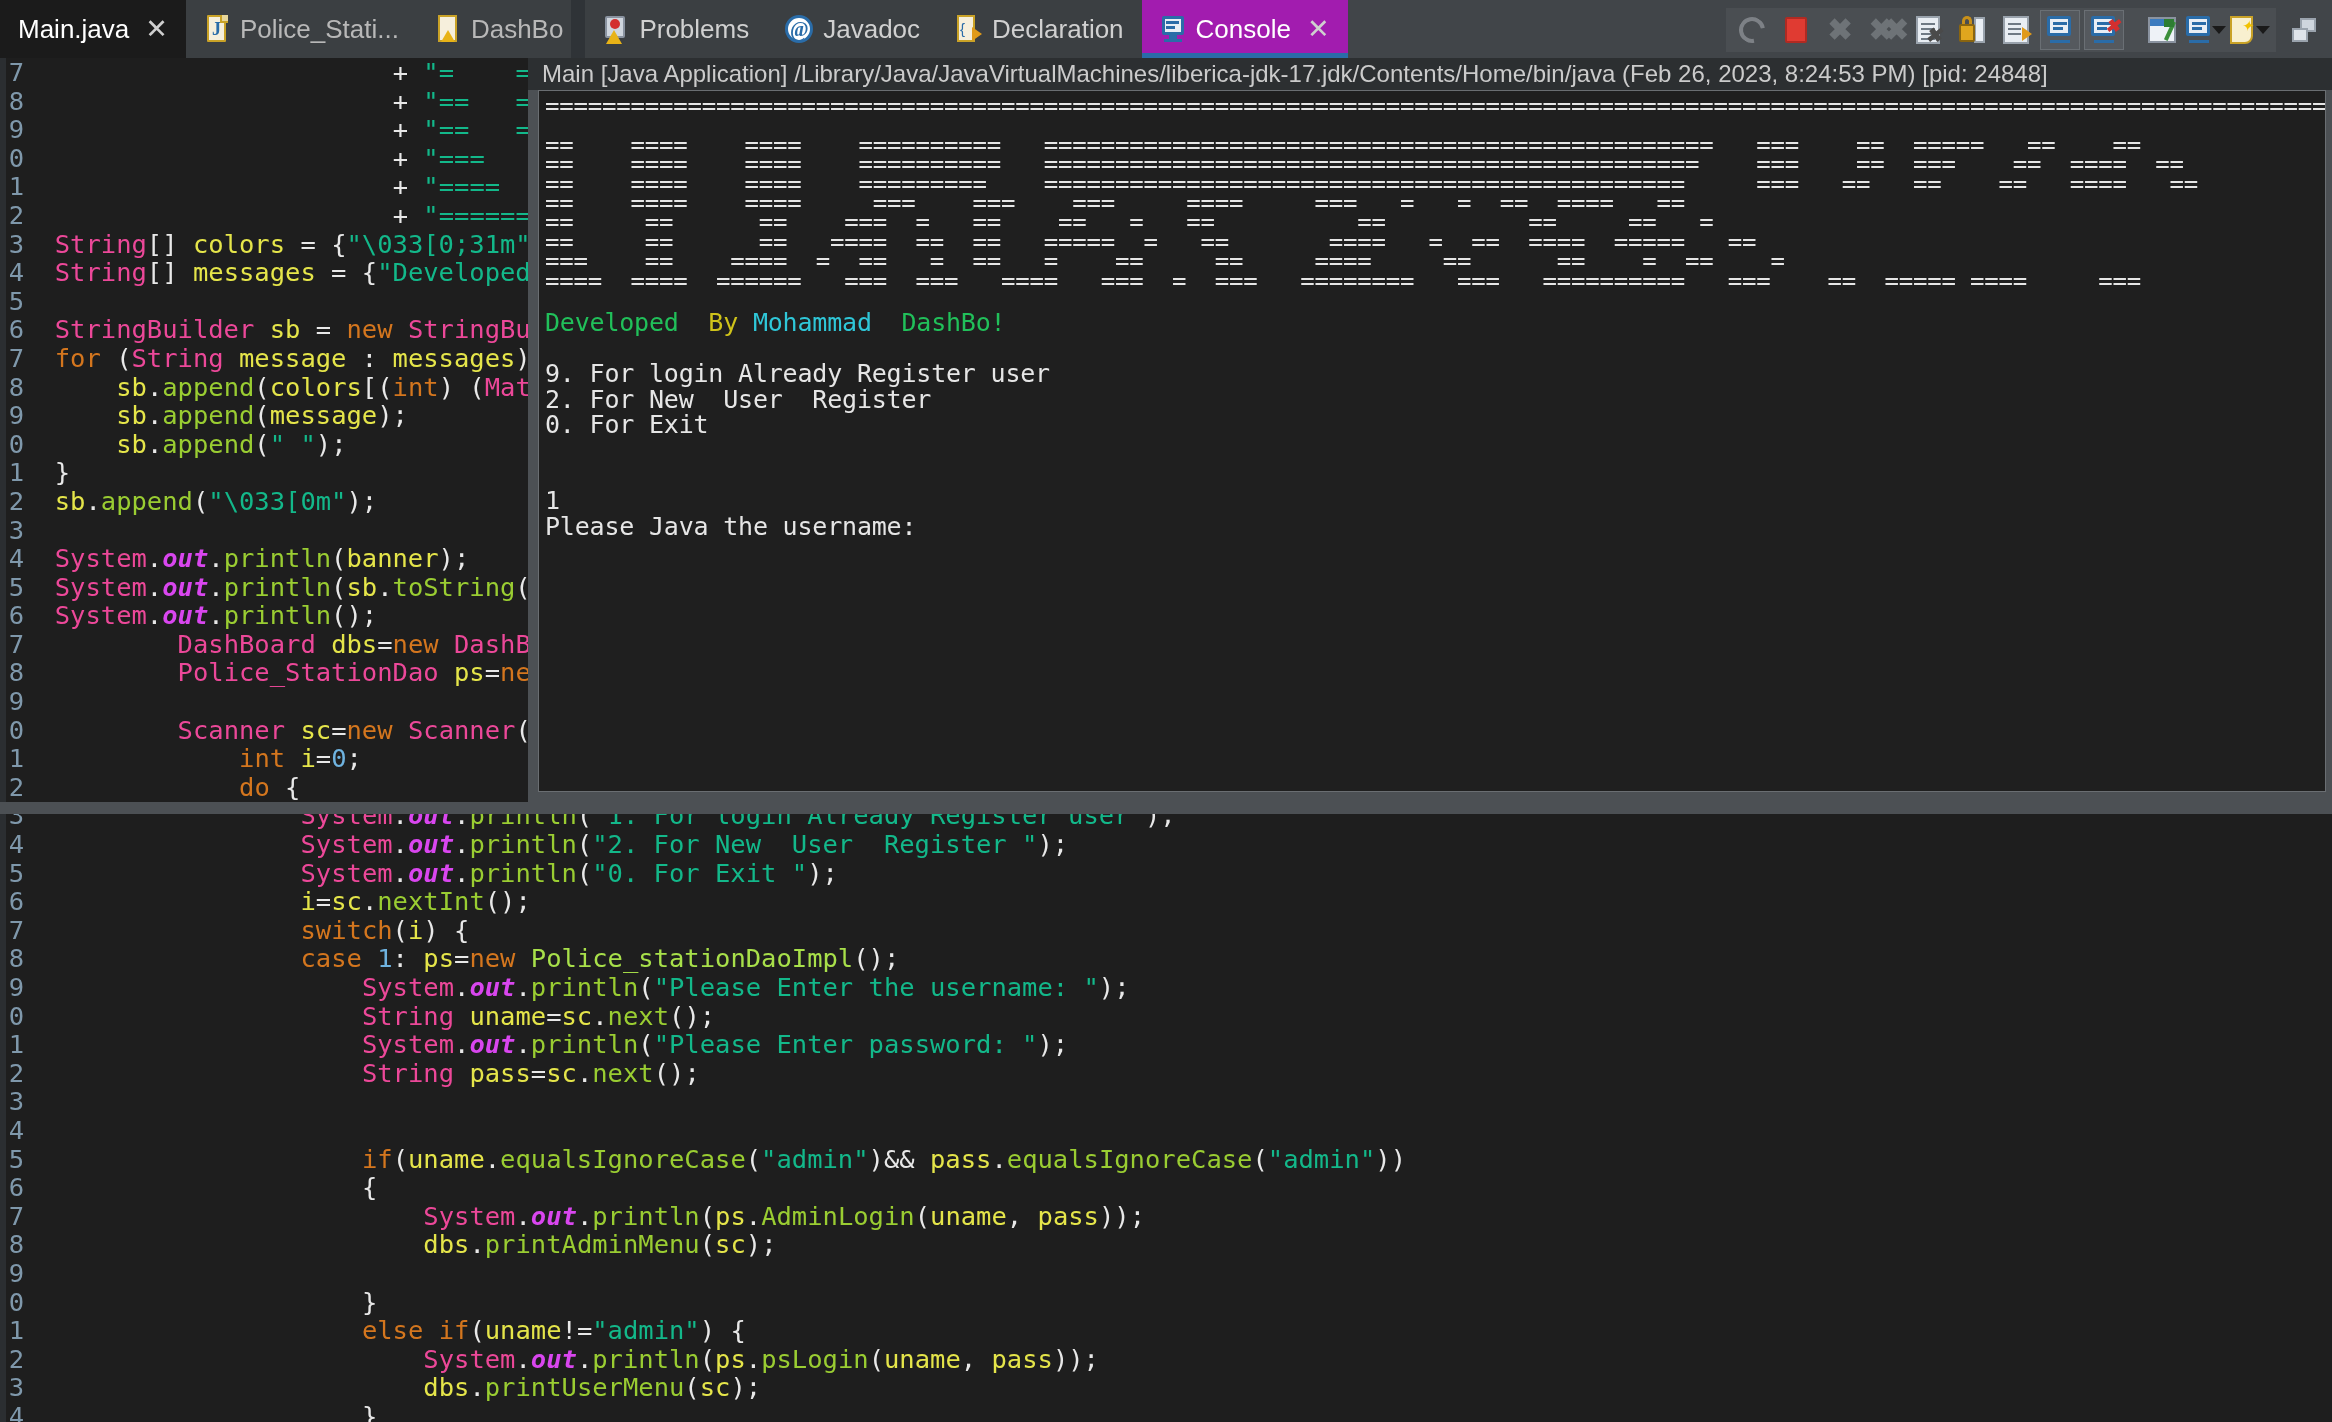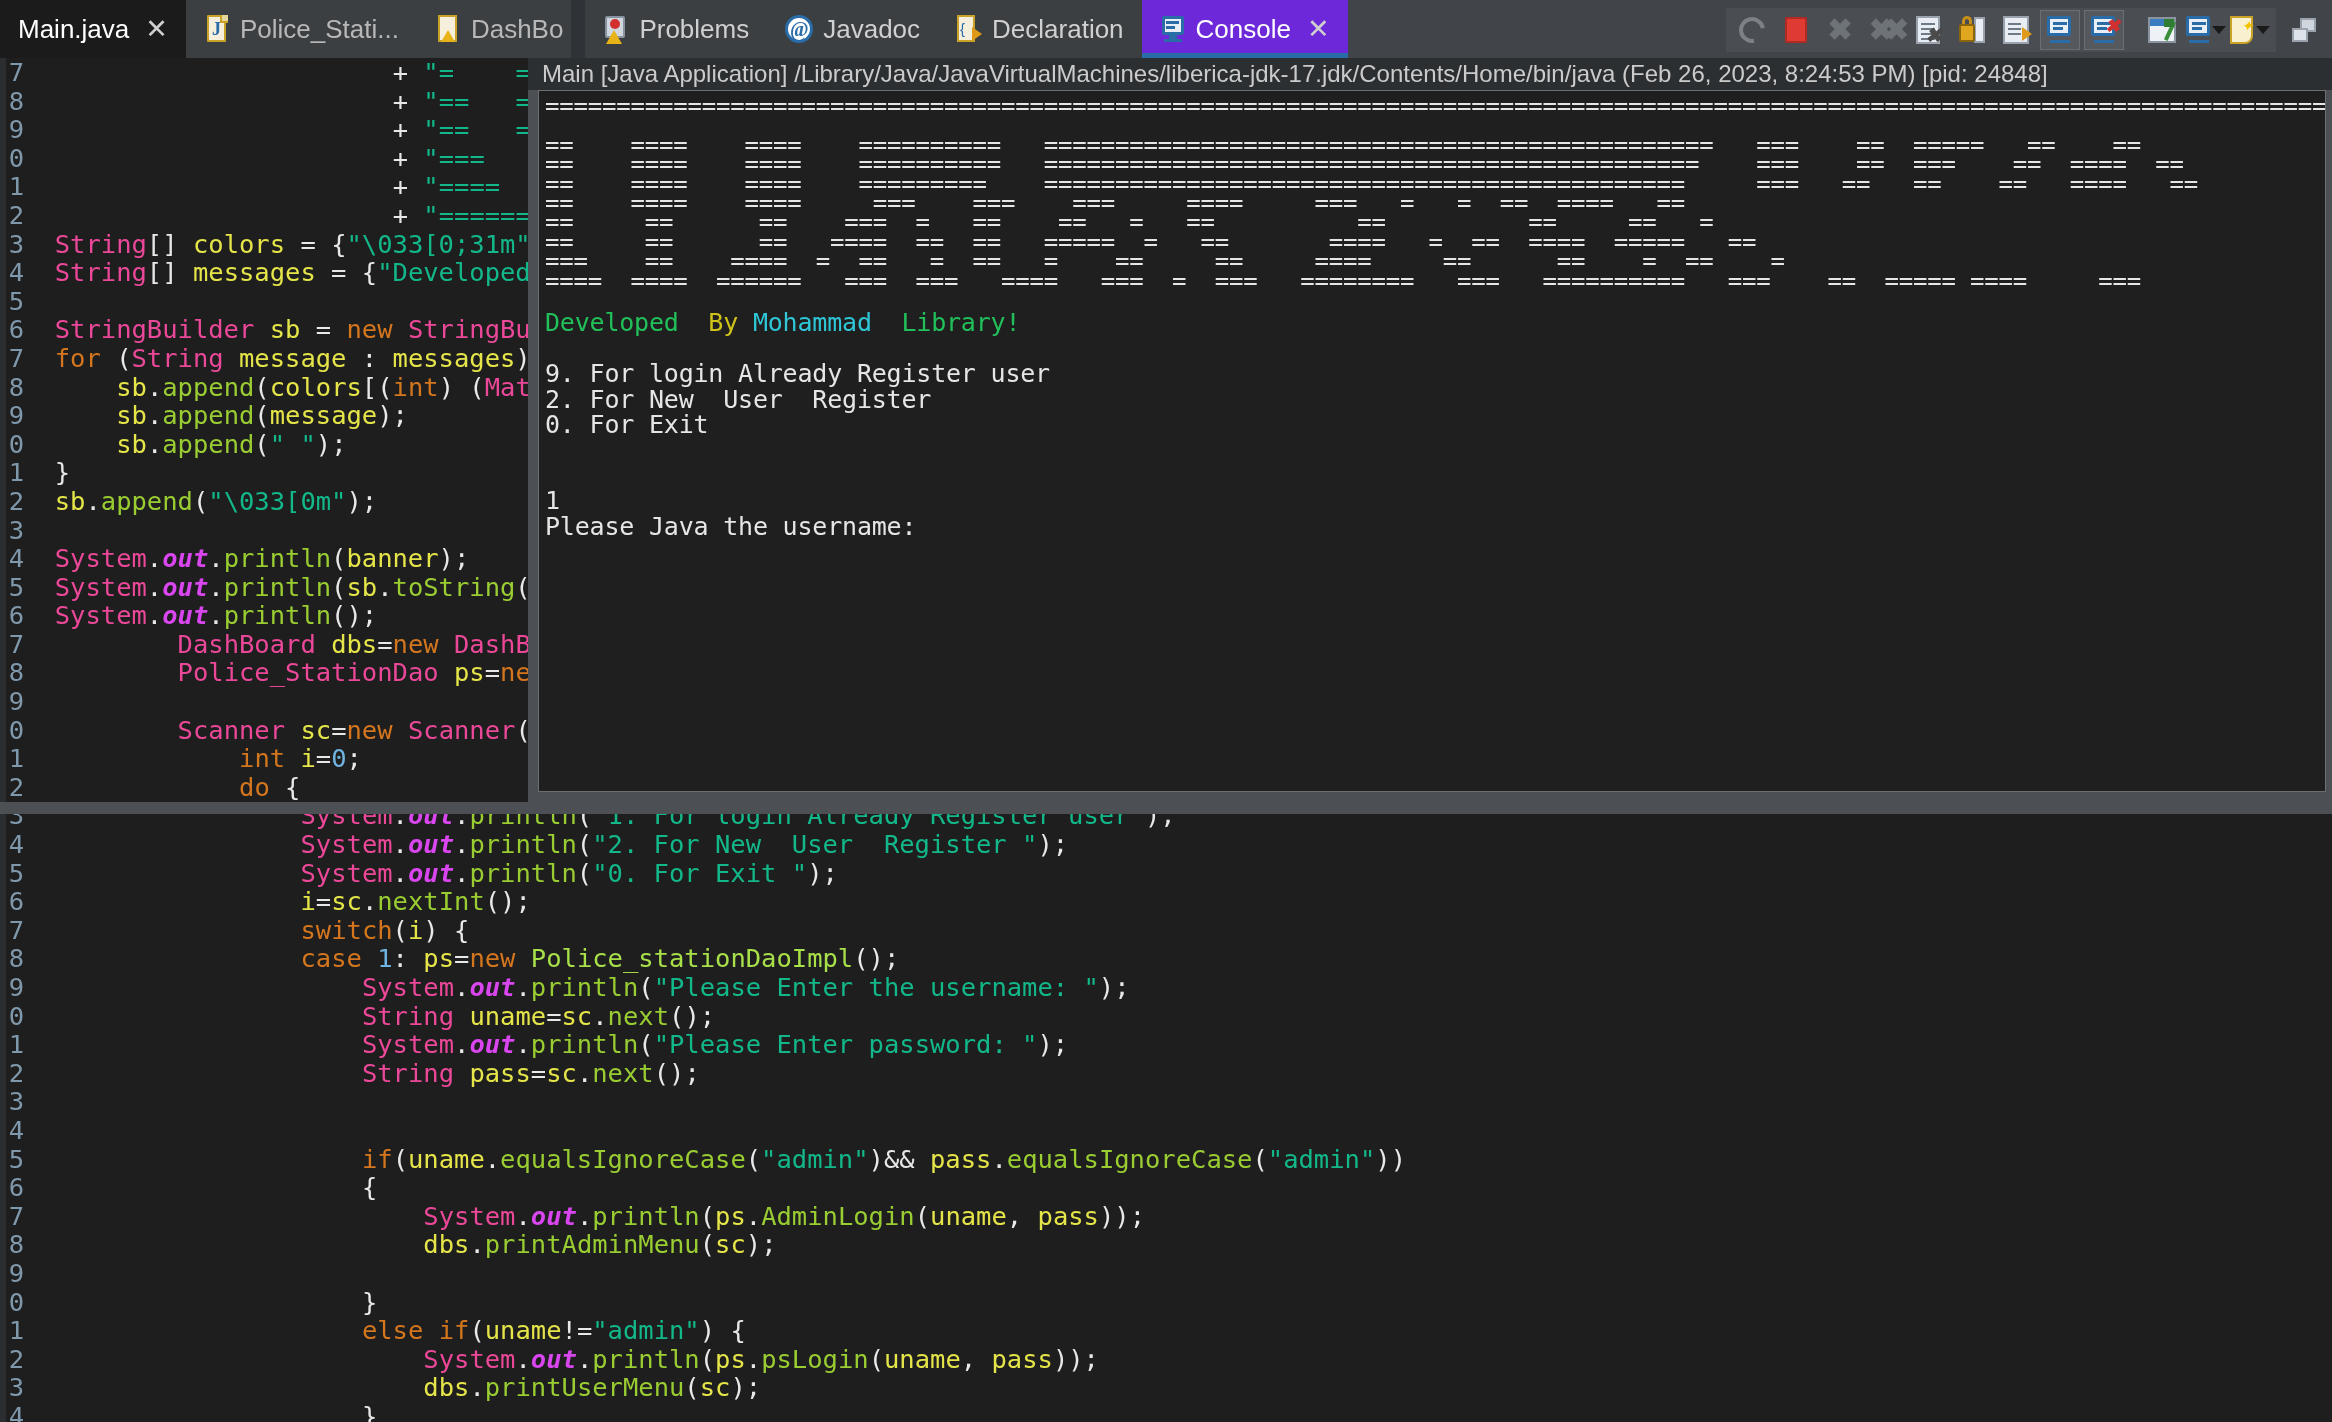--- a/index.html
+++ b/index.html
@@ -21,21 +21,21 @@
   .tab {
     display: flex; align-items: center; gap: 10px;
     padding: 0 18px; height: 58px;
     font-family: "Liberation Sans", sans-serif;
     font-size: 26px; color: #b8b8b8; white-space: nowrap;
     position: relative;
   }
   .tab.active-editor { background: #1b1b1b; color: #ffffff; }
   .tab.inactive { background: #3b3f42; }
   .tab.view { background: #3b3f42; color: #d0d0d0; }
-  .tab.active-view { background: #6d28d9; color: #ffffff; }
+  .tab.active-view { background: #a21caf; color: #ffffff; }
   .tab.active-view::after {
     content: ""; position: absolute; left: 0; right: 0; bottom: 0;
     height: 5px; background: #2a6ca8;
   }
   .tab .close-x {
     font-family: "Liberation Sans", sans-serif; font-size: 27px;
     color: #cfcfcf; font-weight: 300; margin-left: 6px; line-height: 1;
   }
   .gapfill { background: #2f3337; flex: 0 0 14px; }
   .tabbar-spacer { flex: 1; background: #414549; }
@@ -356,21 +356,21 @@
         <div class="cline"> </div>
         <div class="cline">==    ====    ====    ==========   ===============================================   ===    ==  =====   ==    ==</div>
         <div class="cline">==    ====    ====    ==========   ==============================================    ===    ==  ===    ==  ====  ==</div>
         <div class="cline">==    ====    ====    =========    =============================================     ===   ==   ==    ==   ====   ==</div>
         <div class="cline">==    ====    ====     ===    ===    ===     ====     ===   =   =  ==  ====   ==</div>
         <div class="cline">==     ==      ==    ===  =   ==    ==   =   ==          ==          ==     ==   =</div>
         <div class="cline">==     ==      ==   ====  ==  ==   =====  =   ==       ====   =  ==  ====  =====   ==</div>
         <div class="cline">===    ==    ====  =  ==   =  ==   =    ==     ==     ====     ==      ==    =  ==    =</div>
         <div class="cline">====  ====  ======   ===  ===   ====   ===  =  ===   ========   ===   ==========   ===    ==  ===== ====     ===</div>
         <div class="cline"> </div>
-        <div class="cline txt"><span class="c-green">Developed </span><span class="c-yellow"> By </span><span class="c-cyan">Mohammad </span><span class="c-green"> Library!</span></div>
+        <div class="cline txt"><span class="c-green">Developed </span><span class="c-yellow"> By </span><span class="c-cyan">Mohammad </span><span class="c-green"> DashBo!</span></div>
         <div class="cline txt"> </div>
         <div class="cline txt"><span class="">9. For login Already Register user</span></div>
         <div class="cline txt"><span class="">2. For New  User  Register</span></div>
         <div class="cline txt"><span class="">0. For Exit</span></div>
         <div class="cline txt"> </div>
         <div class="cline txt"> </div>
         <div class="cline txt"><span class="">1</span></div>
         <div class="cline txt"><span class="">Please Java the username:</span></div>
       </div>
   </div>

